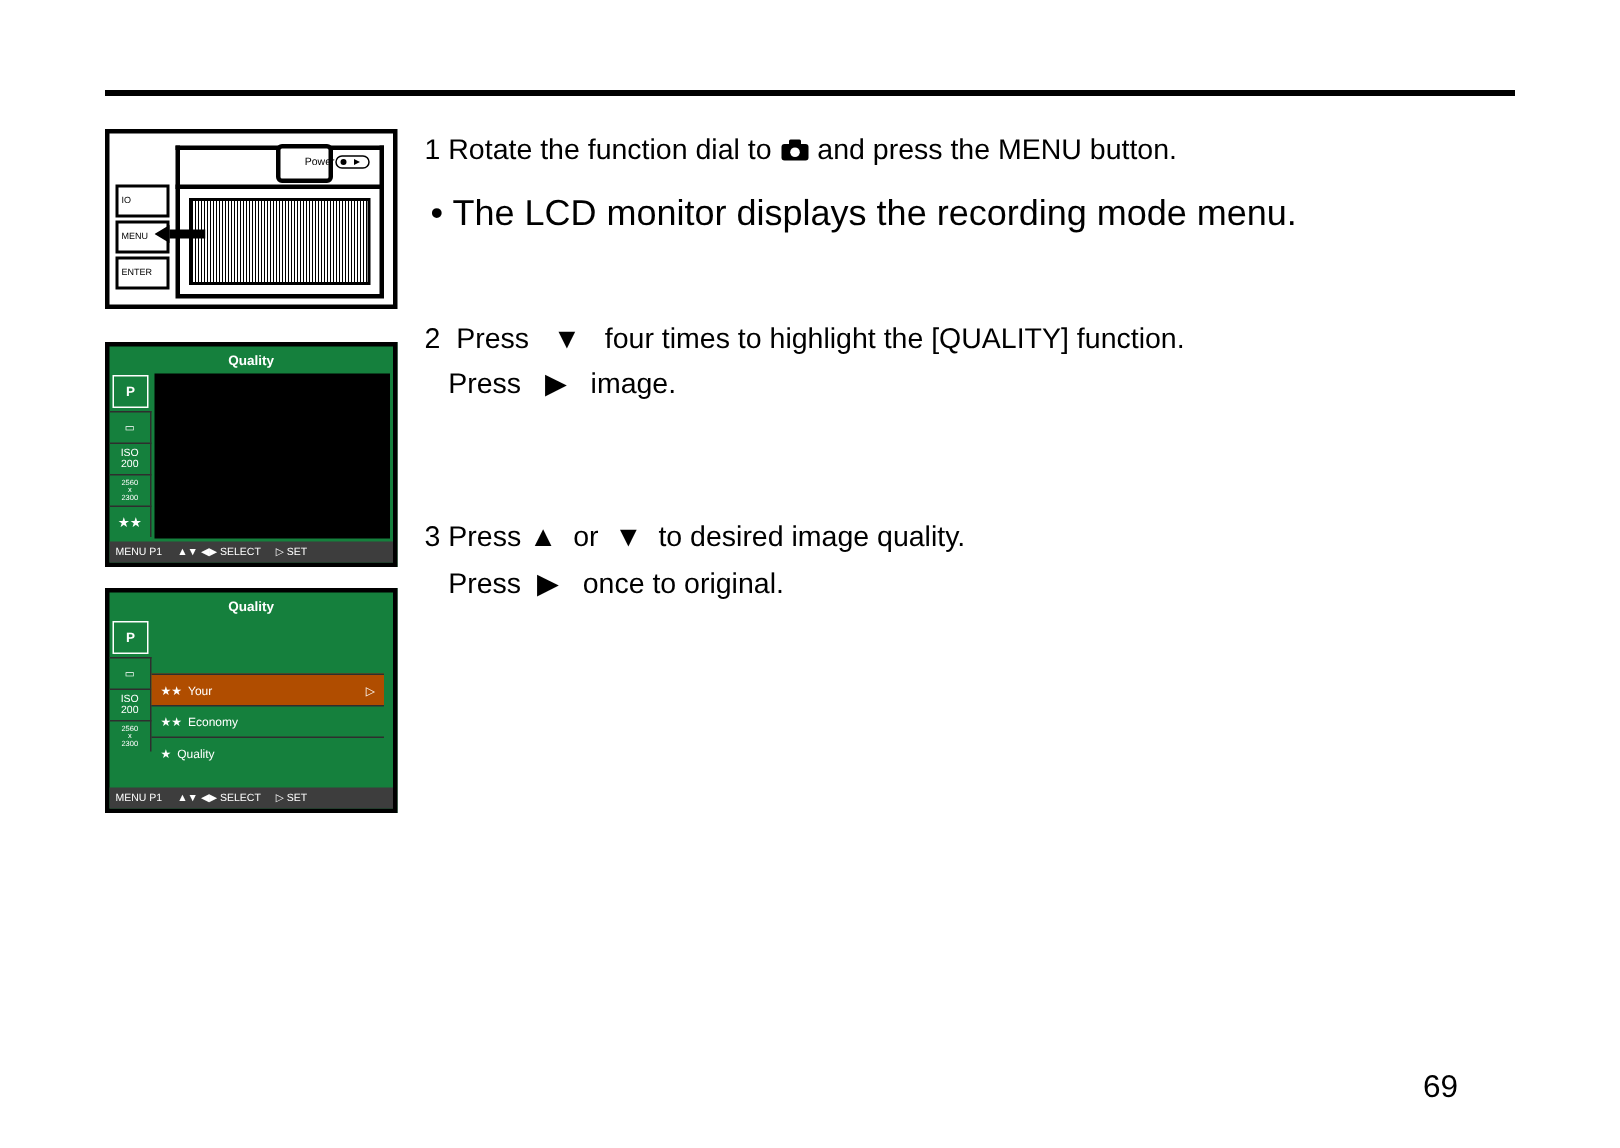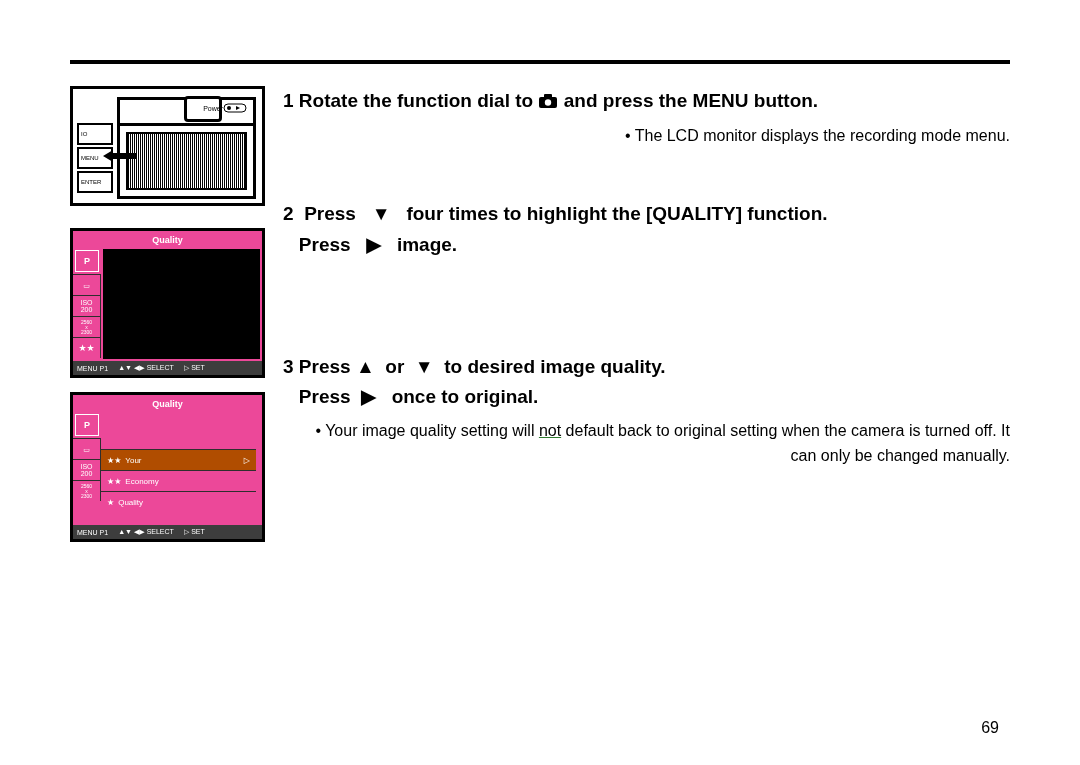--- a/index.html
+++ b/index.html
@@ -4,21 +4,21 @@
 <style>
   html,body{margin:0;padding:0;background:#fff;font-family:Arial,Helvetica,sans-serif;color:#000;}
   .page{width:1080px;height:765px;position:relative;box-sizing:border-box;padding:60px 70px 0 70px;}
   .rule{height:4px;background:#000;margin:0 0 22px 0;}
   .cols{display:flex;gap:18px;}
   .left{width:195px;flex:0 0 195px;}
   .right{flex:1;}
   
   .illus{border:3px solid #000;background:#fff;position:relative;margin-bottom:22px;overflow:hidden;}
   .illus1{height:114px;}
-  .lcd{border:3px solid #000;background:#ec4899;color:#fff;position:relative;margin-bottom:14px;height:144px;font-size:8px;}
+  .lcd{border:3px solid #000;background:#15803d;color:#fff;position:relative;margin-bottom:14px;height:144px;font-size:8px;}
   .lcd .title{position:absolute;top:4px;left:0;right:0;text-align:center;font-weight:bold;font-size:9px;}
   .lcd .col-icons{position:absolute;left:0;top:17px;width:28px;}
   .lcd .col-icons div{height:20px;border-top:1px solid #2e2e2e;border-right:1px solid #2e2e2e;display:flex;align-items:center;justify-content:center;font-size:7px;line-height:1;text-align:center;}
   .lcd .col-icons div.p{border:1px solid #fff;margin:2px;font-size:9px;font-weight:bold;}
   .lcd .col-icons div.stars{font-size:9px;}
   .lcd .btm{position:absolute;bottom:0;left:0;right:0;height:14px;background:#3d3d3d;display:flex;align-items:center;padding:0 4px;font-size:7px;}
   .lcd .btm span{margin-right:10px;}
   .lcd .opts{position:absolute;left:28px;top:54px;right:6px;}
   .lcd .opt{height:20px;display:flex;align-items:center;padding-left:6px;font-size:8px;border-top:1px solid #2e2e2e;}
   .lcd .opt.sel{background:#b04d00;}
@@ -30,29 +30,29 @@
   .cam-body .pwr{position:absolute;right:6px;top:3px;font-size:7px;display:flex;align-items:center;}
   .cam-body .lens{position:absolute;left:64px;top:-4px;width:32px;height:20px;border:3px solid #000;border-radius:4px;background:#fff;}
   .cam-lower{position:absolute;left:44px;top:34px;right:6px;bottom:4px;border:3px solid #000;}
   .cam-lower .pad{position:absolute;left:6px;top:6px;right:6px;bottom:6px;border:2px solid #000;background:repeating-linear-gradient(90deg,#000 0,#000 1px,#fff 1px,#fff 2px);}
   .side-btns{position:absolute;left:4px;top:34px;width:36px;}
   .side-btns div{height:18px;border:2px solid #000;margin-bottom:2px;font-size:6px;display:flex;align-items:center;justify-content:flex-start;padding-left:2px;background:#fff;}
   .arrow-ptr{position:absolute;left:30px;top:58px;}
   .arrow-ptr svg{display:block;}
   
   .step{margin-bottom:50px;}
-  .step .hd{font-weight:700;font-size:19px;line-height:1.6;}
+  .step .hd{font-weight:400;font-size:19px;line-height:1.6;}
   .step .hd .num{display:inline-block;}
   .step .hd .emb{display:inline-block;vertical-align:-2px;}
   .step ul{margin:6px 0 0 4px;padding:0;list-style:none;}
-  .step ul li{font-size:16px;line-height:1.55;padding-left:14px;text-indent:-14px;text-align:right;}
+  .step ul li{font-size:24px;line-height:1.55;padding-left:14px;text-indent:-14px;}
   .step ul li::before{content:"• ";}
   .underline{text-decoration:underline;text-decoration-color:#2f7a2f;}
   .tri{display:inline-block;}
-  .pgno{position:absolute;right:81px;bottom:28px;font-size:16px;}
+  .pgno{position:absolute;right:108px;bottom:28px;font-size:21px;}
 </style>
 </head>
 <body>
 
 <div class="page">
   <div class="rule"></div>
   <div class="cols">
 
     <div class="left">
 
@@ -164,33 +164,30 @@
           <span class="num">2</span>
           &nbsp;<span>Press</span>
           &nbsp;&nbsp;<span class="tri">▼</span>&nbsp;&nbsp;
           <span>four times to highlight the [QUALITY] function.</span><br>
           &nbsp;&nbsp;&nbsp;<span>Press</span>
           &nbsp;&nbsp;<span class="tri">▶</span>&nbsp;&nbsp;
           <span>image.</span>
         </div>
       </div>
 
-      <div class="step" style="margin-top:92px;">
+      <div class="step" style="margin-top:72px;">
         <div class="hd">
           <span class="num">3</span>
           <span>Press</span>
           <span class="tri">▲</span>
           &nbsp;<span>or</span>&nbsp;
           <span class="tri">▼</span>
           &nbsp;<span>to desired image quality.</span><br>
           &nbsp;&nbsp;&nbsp;<span>Press</span>
           &nbsp;<span class="tri">▶</span>
           &nbsp;&nbsp;<span>once to original.</span>
         </div>
-        <ul>
-            <li><span>Your image quality setting will </span><span class="underline">not</span><span> default back to original setting when the camera is turned off. It can only be changed manually.</span></li>
-          </ul>
       </div>
 
     </div>
   </div>
   <div class="pgno">69</div>
 </div>
 
 </body></html>

